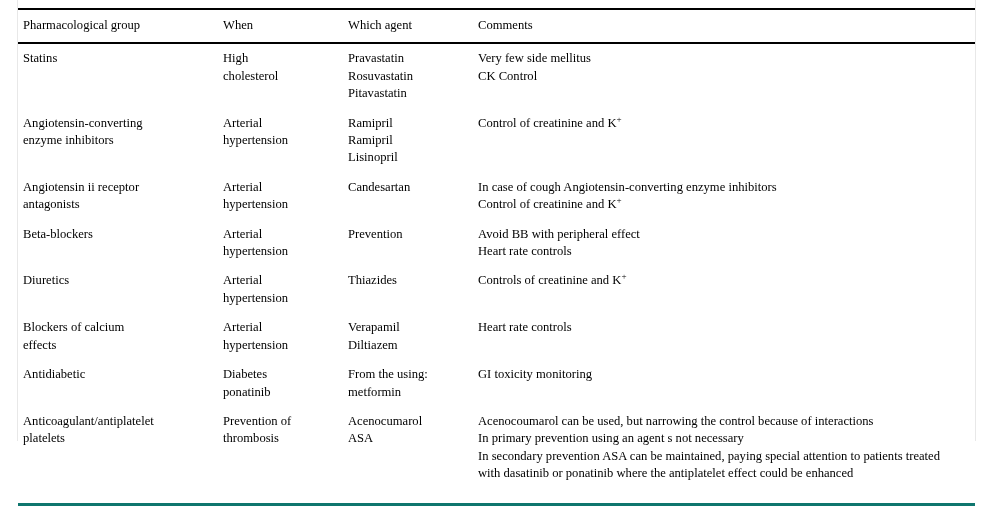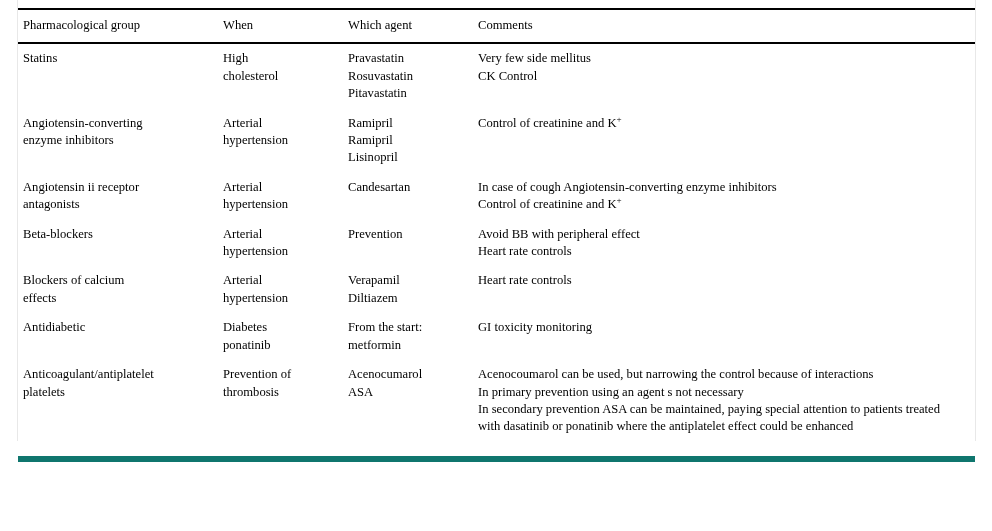--- a/index.html
+++ b/index.html
@@ -29,21 +29,21 @@
     padding:7px 10px 8px 5px;
     border-top:2px solid #000;
     border-bottom:2px solid #000;
   }
   table.tbl tbody td{
     text-align:left;vertical-align:top;
     padding:6px 10px 6px 5px;
     border:0;
   }
   table.tbl tbody tr:last-child td{
-    border-bottom:6px solid #0f766e;
+    border-bottom:3px solid #0f766e;
     padding-bottom:20px;
   }
   col.c1{width:200px;}
   col.c2{width:125px;}
   col.c3{width:130px;}
   col.c4{width:502px;}
 
   .lines > span{display:block;white-space:nowrap;}
   .lines.wrap > span{white-space:normal;}
   sup{font-size:0.72em;vertical-align:super;line-height:0;}
@@ -168,20 +168,43 @@
           <td>
             <div class="lines wrap">
               <span>Avoid BB with peripheral effect</span>
               <span>Heart rate controls</span>
             </div>
           </td>
         </tr>
         <tr>
           <td>
             <div class="lines">
+              <span>Diuretics</span>
+            </div>
+          </td>
+          <td>
+            <div class="lines">
+              <span>Arterial</span>
+              <span>hypertension</span>
+            </div>
+          </td>
+          <td>
+            <div class="lines">
+              <span>Thiazides</span>
+            </div>
+          </td>
+          <td>
+            <div class="lines wrap">
+              <span>Controls of creatinine and K<sup>+</sup></span>
+            </div>
+          </td>
+        </tr>
+        <tr>
+          <td>
+            <div class="lines">
               <span>Blockers of calcium</span>
               <span>effects</span>
             </div>
           </td>
           <td>
             <div class="lines">
               <span>Arterial</span>
               <span>hypertension</span>
             </div>
           </td>
@@ -204,21 +227,21 @@
             </div>
           </td>
           <td>
             <div class="lines">
               <span>Diabetes</span>
               <span>ponatinib</span>
             </div>
           </td>
           <td>
             <div class="lines">
-              <span>From the start:</span>
+              <span>From the using:</span>
               <span>metformin</span>
             </div>
           </td>
           <td>
             <div class="lines wrap">
               <span>GI toxicity monitoring</span>
             </div>
           </td>
         </tr>
         <tr>

